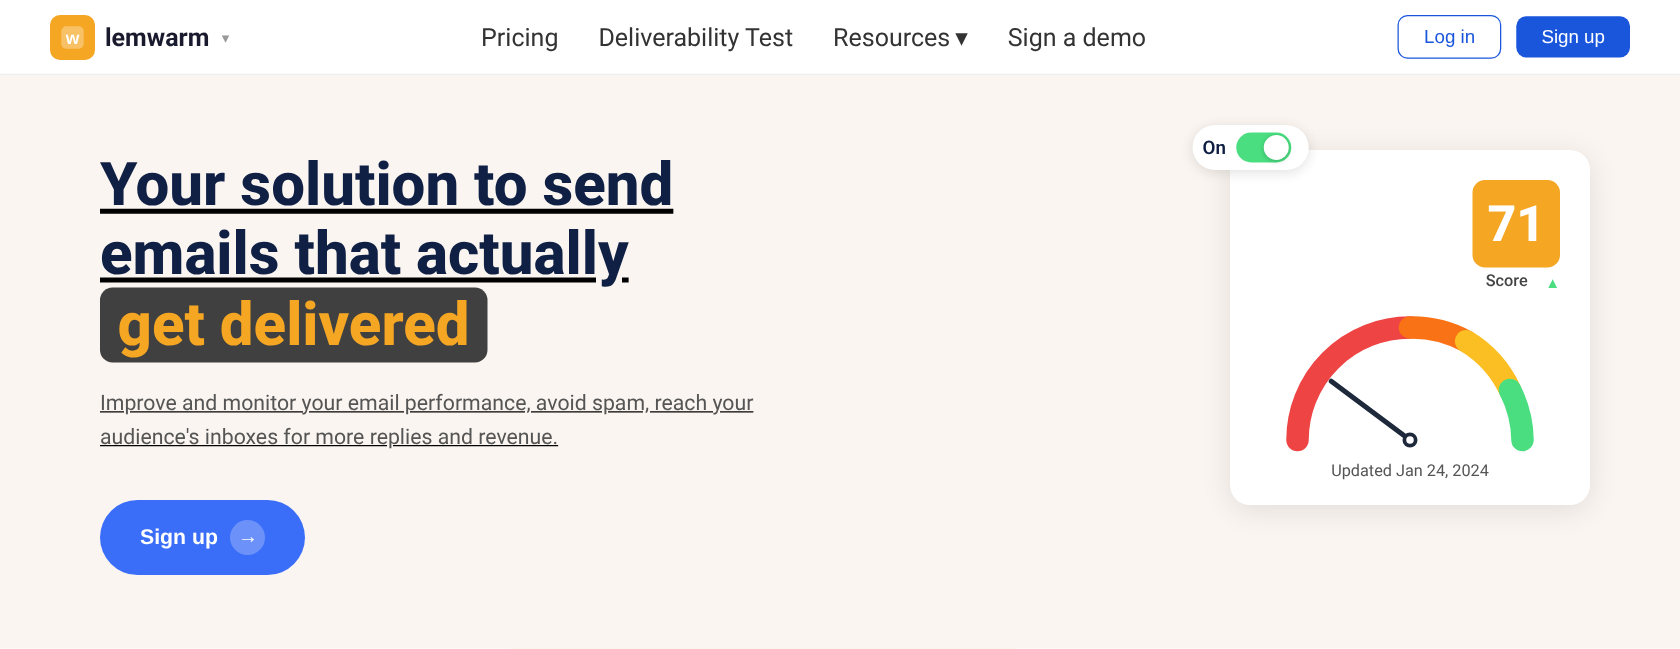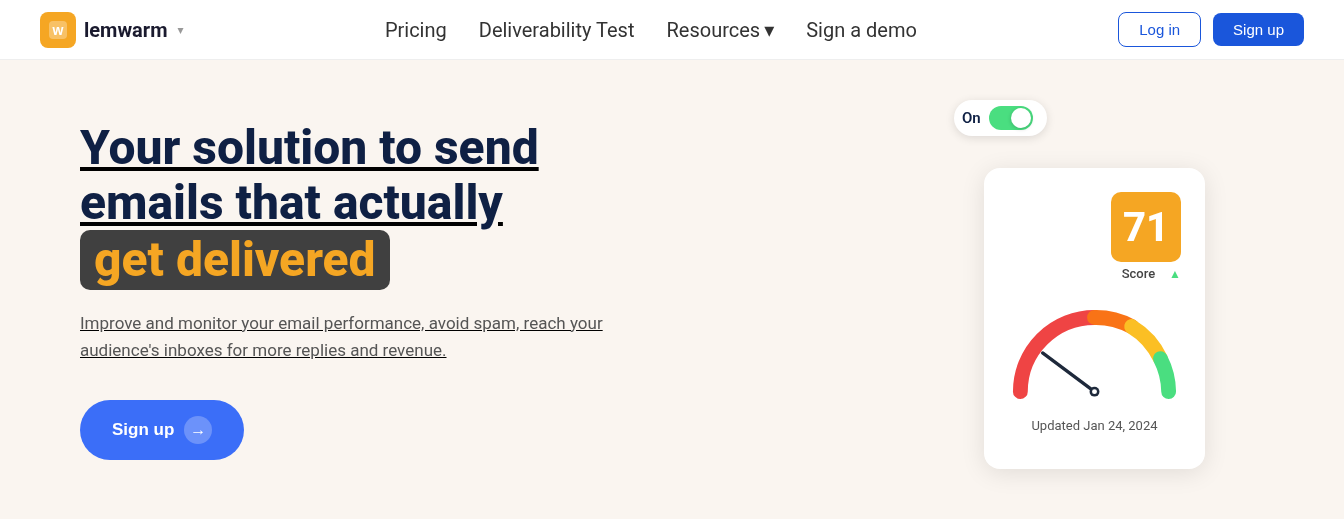--- a/index.html
+++ b/index.html
@@ -192,23 +192,23 @@
       border-radius: 50%;
       position: absolute;
       right: 2px;
       box-shadow: 0 1px 4px rgba(0,0,0,0.2);
     }
 
     .score-card {
       background: #fff;
       border-radius: 16px;
       box-shadow: 0 4px 24px rgba(0,0,0,0.10);
-      padding: 24px 24px 36px;
-      margin-top: 68px;
-      width: 221px;
+      padding: 24px 24px 19px;
+      margin-top: 20px;
+      width: 288px;
     }
     .score-top {
       display: flex;
       align-items: flex-start;
       justify-content: flex-end;
       margin-bottom: 10px;
     }
     .score-box {
       background: #f5a623;
       border-radius: 10px;

